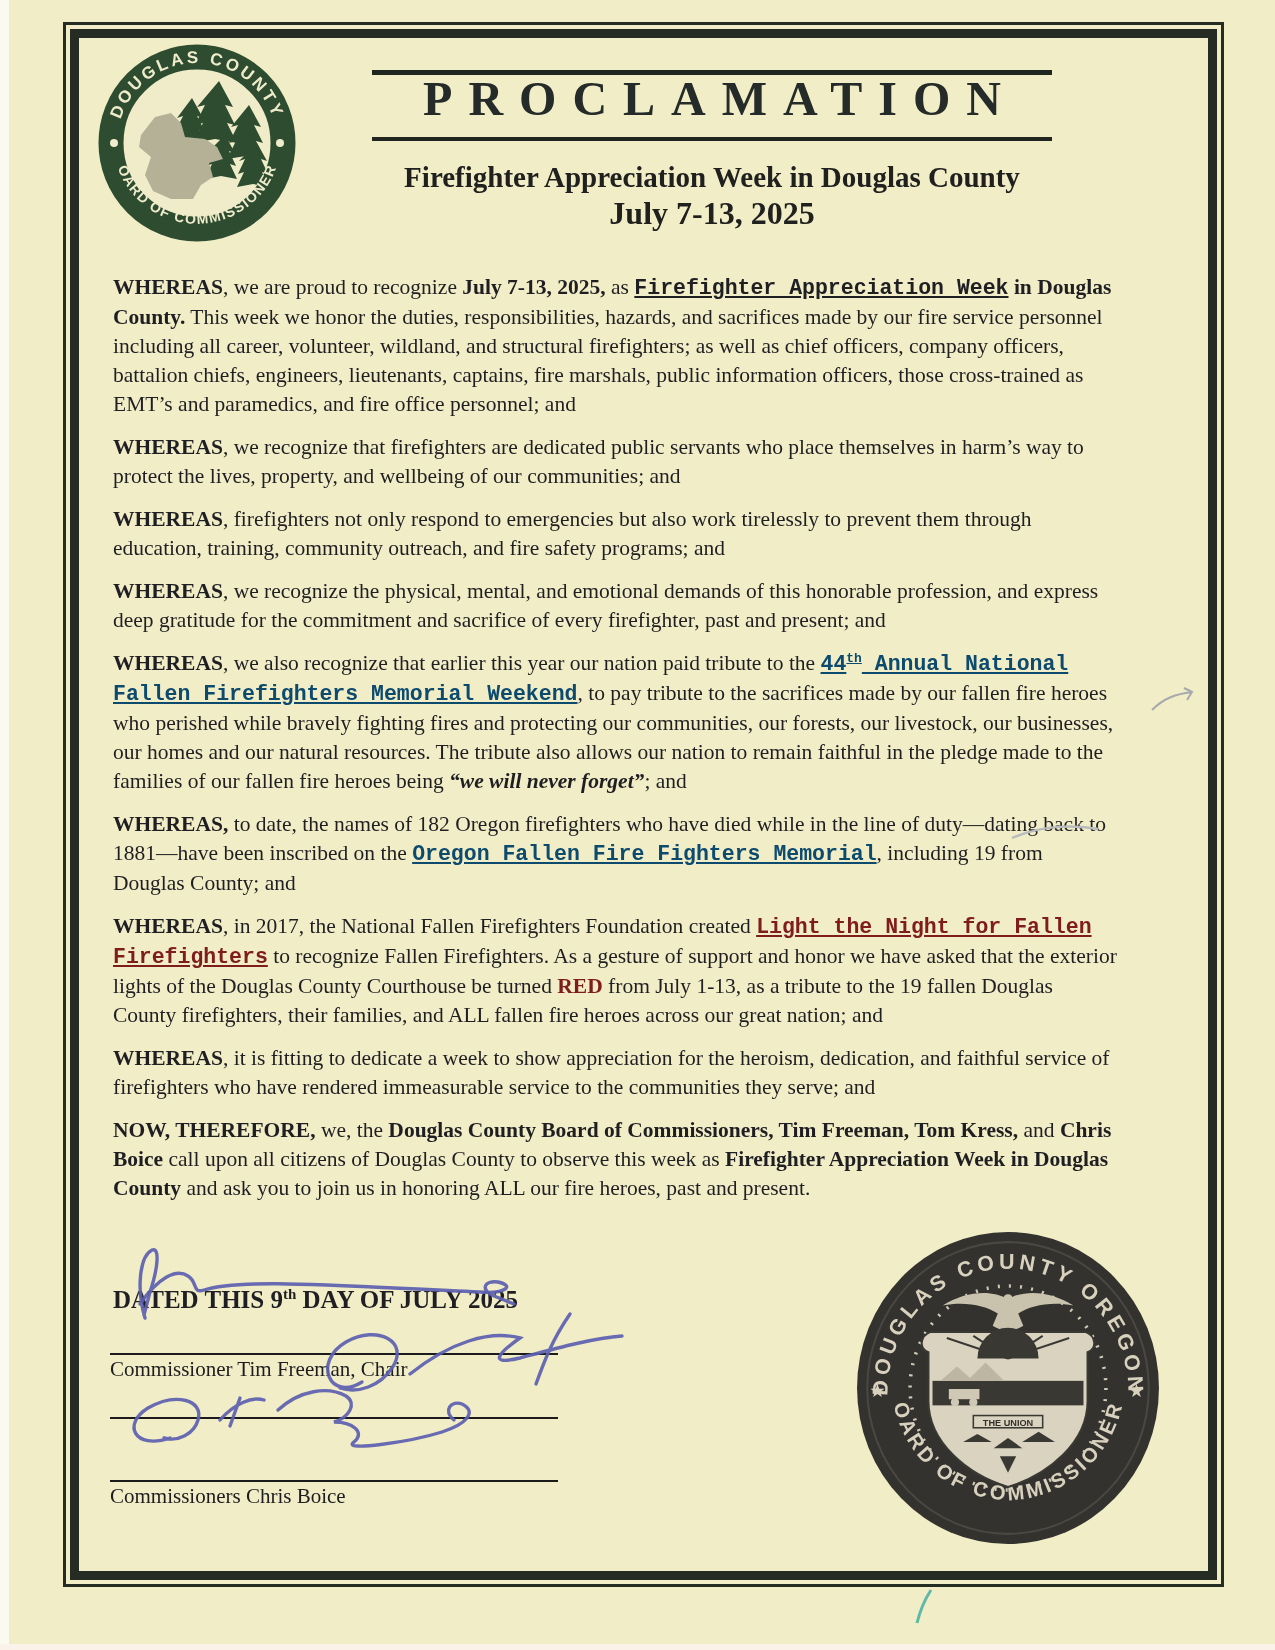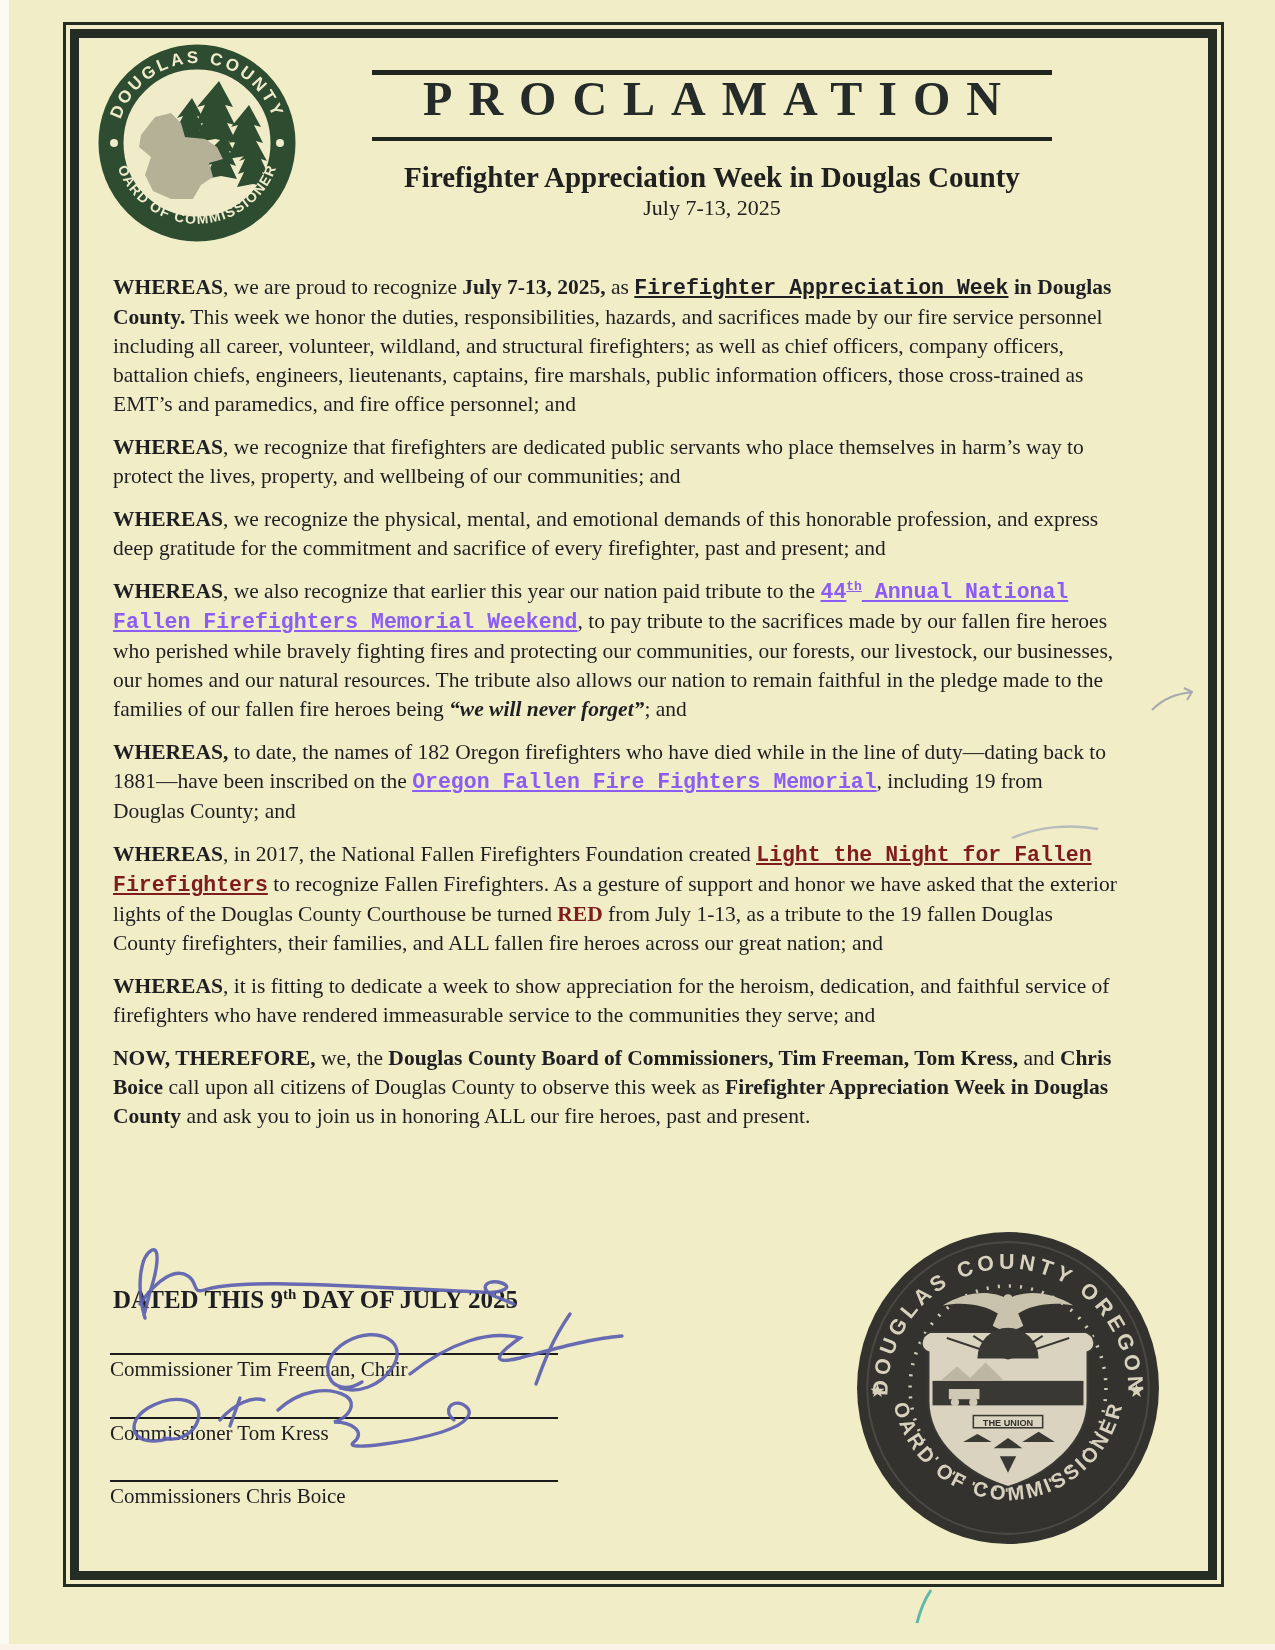--- a/index.html
+++ b/index.html
@@ -19,30 +19,30 @@
   .logo{position:absolute;left:97px;top:43px;width:200px;height:200px;}
 
   .header{position:absolute;left:372px;top:70px;width:680px;text-align:center;}
   .rule{height:5px;background:#20261f;}
   .rule.thin{height:4px;}
   .main-title{
     font-size:48px;font-weight:700;letter-spacing:16px;padding-left:16px;
     color:#252b28;margin-bottom:14px;line-height:1;
   }
   .subtitle{font-size:29px;font-weight:700;line-height:1.16;margin-top:20px;color:#20211f;}
-  .subtitle2{font-size:22px;font-weight:400;line-height:1.16;color:#20211f;}
+  .subtitle2{font-size:32px;font-weight:700;line-height:1.16;color:#20211f;}
 
   .body-text{position:absolute;left:113px;top:273px;width:1004px;
     font-size:21.5px;line-height:1.35;}
   .body-text p{margin:0 0 14px 0;}
 
   .sg-b{font-weight:700;}
   .sg-u{text-decoration:underline;font-family:Liberation Mono, monospace;}
   .sg-i{font-style:italic;}
-  .sg-blue{color:#8b5cf6;}
+  .sg-blue{color:#0c4a6e;}
   .sg-red{color:#7f1d1d;}
   .sg-sup{vertical-align:super;font-size:0.6em;letter-spacing:0;}
 
   .dated{position:absolute;left:113px;top:1286px;font-size:25px;}
 
   .sig-row{position:absolute;left:110px;width:448px;}
   .sig-line{border-top:2.5px solid #1b1b1b;width:448px;height:0;}
   .sig-label{font-size:21px;margin-top:2px;color:#1d1d20;}
   #sig1{top:1353px;} #sig2{top:1417px;} #sig3{top:1480px;}
 
@@ -91,37 +91,37 @@
   <div class="rule"></div>
   <div class="main-title">PROCLAMATION</div>
   <div class="rule thin"></div>
   <div class="subtitle">Firefighter Appreciation Week in Douglas County</div>
   <div class="subtitle2">July 7-13, 2025</div>
 </div>
 
 <div class="body-text">
     <p><span class="sg-b">WHEREAS</span><span>, we are proud to recognize </span><span class="sg-b">July 7-13, 2025,</span><span> as </span><span class="sg-b sg-u">Firefighter Appreciation Week</span><span class="sg-b"> in Douglas County.</span><span>  This week we honor the duties, responsibilities, hazards, and sacrifices made by our fire service personnel including all career, volunteer, wildland, and structural firefighters; as well as chief officers, company officers, battalion chiefs, engineers, lieutenants, captains, fire marshals, public information officers, those cross-trained as EMT’s and paramedics, and fire office personnel; and</span></p>
     <p><span class="sg-b">WHEREAS</span><span>, we recognize that firefighters are dedicated public servants who place themselves in harm’s way to protect the lives, property, and wellbeing of our communities; and</span></p>
+    <p><span class="sg-b">WHEREAS</span><span>, firefighters not only respond to emergencies but also work tirelessly to prevent them through education, training, community outreach, and fire safety programs; and</span></p>
     <p><span class="sg-b">WHEREAS</span><span>, we recognize the physical, mental, and emotional demands of this honorable profession, and express deep gratitude for the commitment and sacrifice of every firefighter, past and present; and</span></p>
     <p><span class="sg-b">WHEREAS</span><span>, we also recognize that earlier this year our nation paid tribute to the </span><span class="sg-b sg-u sg-blue">44</span><span class="sg-b sg-u sg-blue sg-sup">th</span><span class="sg-b sg-u sg-blue"> Annual National Fallen Firefighters Memorial Weekend</span><span>, to pay tribute to the sacrifices made by our fallen fire heroes who perished while bravely fighting fires and protecting our communities, our forests, our livestock, our businesses, our homes and our natural resources.  The tribute also allows our nation to remain faithful in the pledge made to the families of our fallen fire heroes being </span><span class="sg-b sg-i">“we will never forget”</span><span>; and</span></p>
     <p><span class="sg-b">WHEREAS,</span><span> to date, the names of 182 Oregon firefighters who have died while in the line of duty—dating back to 1881—have been inscribed on the </span><span class="sg-b sg-u sg-blue">Oregon Fallen Fire Fighters Memorial</span><span>, including 19 from Douglas County; and</span></p>
     <p><span class="sg-b">WHEREAS</span><span>, in 2017, the National Fallen Firefighters Foundation created </span><span class="sg-b sg-u sg-red">Light the Night for Fallen Firefighters</span><span> to recognize Fallen Firefighters. As a gesture of support and honor we have asked that the exterior lights of the Douglas County Courthouse be turned </span><span class="sg-b sg-red">RED</span><span> from July 1-13, as a tribute to the 19 fallen Douglas County firefighters, their families, and ALL fallen fire heroes across our great nation; and</span></p>
     <p><span class="sg-b">WHEREAS</span><span>, it is fitting to dedicate a week to show appreciation for the heroism, dedication, and faithful service of firefighters who have rendered immeasurable service to the communities they serve; and</span></p>
     <p><span class="sg-b">NOW, THEREFORE,</span><span> we, the </span><span class="sg-b">Douglas County Board of Commissioners, Tim Freeman, Tom Kress,</span><span> and </span><span class="sg-b">Chris Boice</span><span> call upon all citizens of Douglas County to observe this week as </span><span class="sg-b">Firefighter Appreciation Week in Douglas County</span><span> and ask you to join us in honoring ALL our fire heroes, past and present.</span></p>
   </div>
 
 <div class="dated"><span class="sg-b">DATED THIS 9</span><span class="sg-b sg-sup">th</span><span class="sg-b"> DAY OF JULY 2025</span></div>
 
 <div class="sig-row" id="sig1">
   <div class="sig-line"></div>
   <div class="sig-label">Commissioner Tim Freeman, Chair</div>
 </div>
 <div class="sig-row" id="sig2">
   <div class="sig-line"></div>
-  <div class="sig-label">Commissioner Tom Kress</div>
 </div>
 <div class="sig-row" id="sig3">
   <div class="sig-line"></div>
   <div class="sig-label">Commissioners Chris Boice</div>
 </div>
 
 <svg class="sig-ink" viewBox="0 0 530 260">
   <g fill="none" stroke="#5d61b0" stroke-width="3.4" stroke-linecap="round" opacity="0.92">
 
     <path d="M45,78 C36,48 40,16 52,10 C60,7 58,28 50,52 L44,75"></path>

